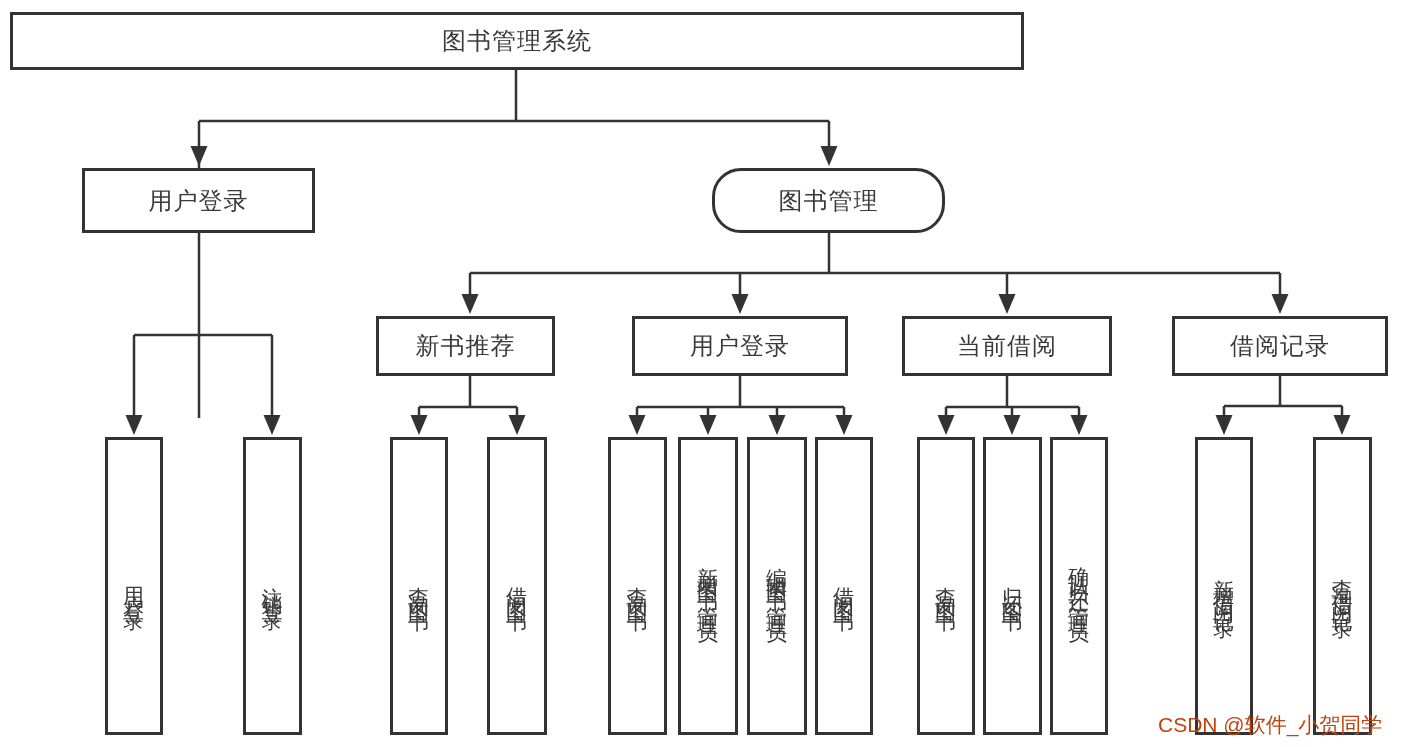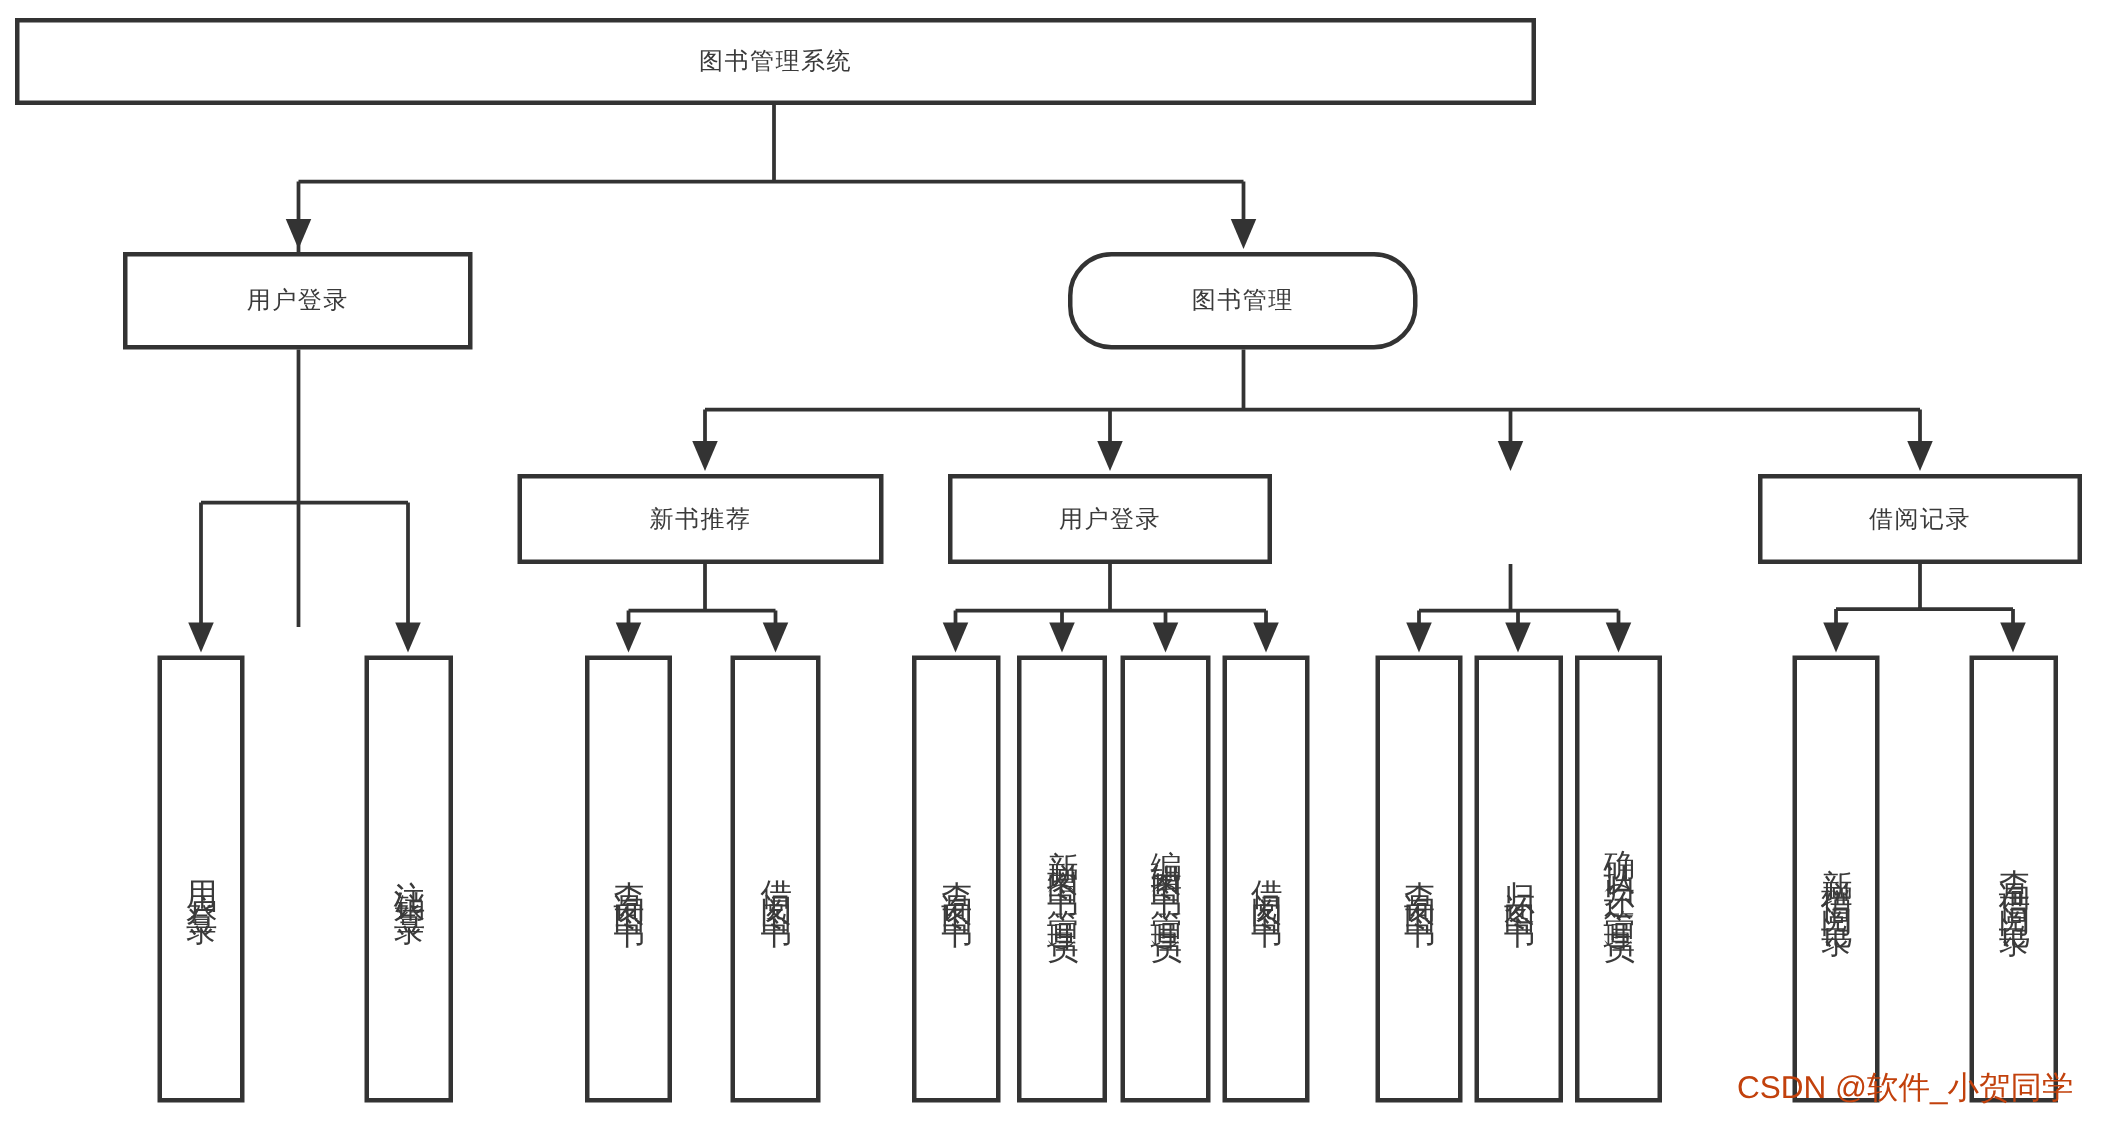--- a/index.html
+++ b/index.html
@@ -21,38 +21,38 @@
     position: absolute;
     box-sizing: border-box;
     border: 3px solid #333333;
     background: #ffffff;
     color: #3a3a3a;
     display: flex;
     align-items: center;
     justify-content: center;
     text-align: center;
   }
-  .hbox { font-size: 16px; letter-spacing: 1px; }
+  .hbox { font-size: 24px; letter-spacing: 1px; }
   .vbox {
     writing-mode: vertical-rl;
     text-orientation: mixed;
     font-size: 21px;
     letter-spacing: 8px;
     line-height: 1;
     top: 437px;
     height: 298px;
   }
   
   #n-root { left: 10px; top: 12px; width: 1014px; height: 58px; }
   
   #n-user-login { left: 82px;  top: 168px; width: 233px; height: 65px; }
   #n-book-mgmt  { left: 712px; top: 168px; width: 233px; height: 65px; border-radius: 29px; }
   
   .lvl3 { top: 316px; height: 60px; }
-  #n-new-book       { left: 345px;  width: 244px; text-align: center; }
+  #n-new-book       { left: 376px;  width: 179px; text-align: center; }
   #n-book-borrow    { left: 632px;  width: 216px; }
   #n-current-borrow { left: 902px;  width: 210px; }
   #n-borrow-records { left: 1172px; width: 216px; }
   
   #n-ul-login   { left: 105px;  width: 58px; }
   #n-ul-logout  { left: 243px;  width: 59px; }
   #n-nb-query   { left: 390px;  width: 58px; }
   #n-nb-borrow  { left: 487px;  width: 60px; }
   #n-bb-query   { left: 608px;  width: 59px; }
   #n-bb-add     { left: 678px;  width: 60px; }
@@ -112,20 +112,21 @@
     </g>
   </svg>
 
   <div class="node hbox" id="n-root">图书管理系统</div>
 
   <div class="node hbox" id="n-user-login">用户登录</div>
   <div class="node hbox" id="n-book-mgmt">图书管理</div>
 
   <div class="node hbox lvl3" id="n-new-book">新书推荐</div>
   <div class="node hbox lvl3" id="n-book-borrow">用户登录</div>
+  <div class="node hbox lvl3" id="n-current-borrow">当前借阅</div>
   <div class="node hbox lvl3" id="n-borrow-records">借阅记录</div>
 
   <div class="node vbox" id="n-ul-login">用户登录</div>
   <div class="node vbox" id="n-ul-logout">注销登录</div>
 
   <div class="node vbox" id="n-nb-query">查询图书</div>
   <div class="node vbox" id="n-nb-borrow">借阅图书</div>
 
   <div class="node vbox" id="n-bb-query">查询图书</div>
   <div class="node vbox" id="n-bb-add">新增图书（管理员）</div>

